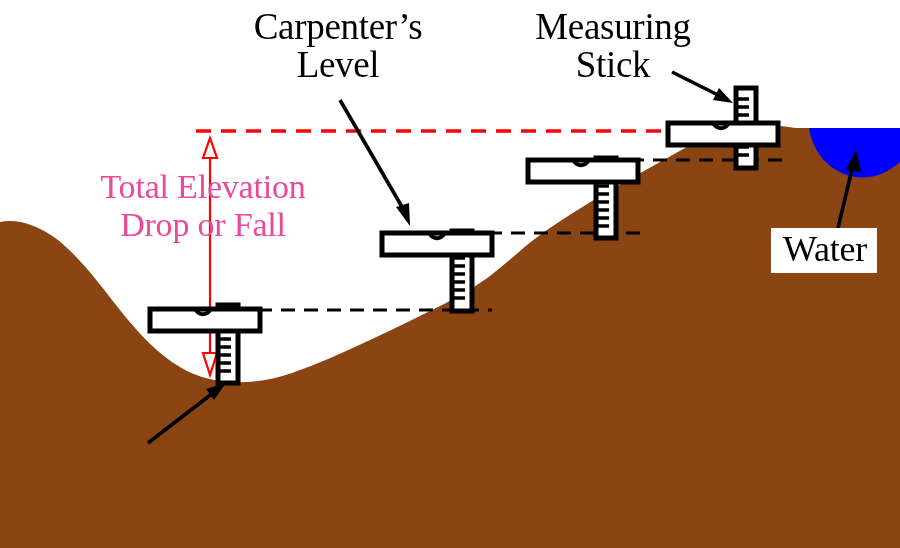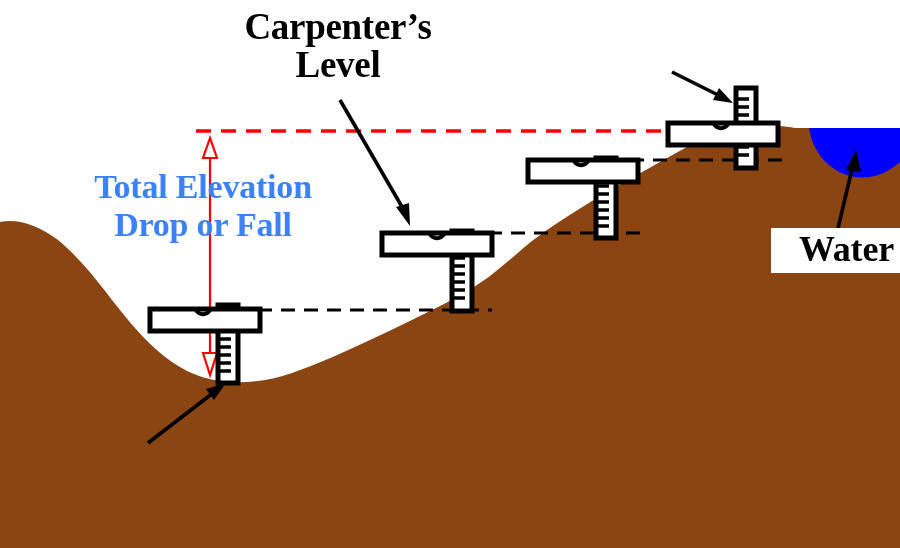--- a/index.html
+++ b/index.html
@@ -18,38 +18,38 @@
   #scene svg.layer {
     position: absolute;
     left: 0;
     top: 0;
     width: 900px;
     height: 548px;
   }
   .label {
     position: absolute;
     font-family: "Liberation Serif", "DejaVu Serif", serif;
-    font-weight: bold;
+    font-weight: normal;
     line-height: 1.02;
     white-space: pre;
     color: #000000;
   }
   .label.title {
     font-size: 37px;
     text-align: center;
     letter-spacing: -0.3px;
   }
   .label.boxed {
     background: #ffffff;
     font-size: 36px;
-    padding: 3px 10px 5px 28px;
+    padding: 3px 10px 5px 12px;
     letter-spacing: -0.2px;
   }
   .label.red {
-    color: #3b82f6;
+    color: #ec4899;
     font-size: 34px;
     text-align: center;
     letter-spacing: -0.2px;
     line-height: 1.12;
   }
   #lbl-carpenters { left: 228px; top: 8px; width: 220px; }
   #lbl-measuring  { left: 508px; top: 8px; width: 210px; }
   #lbl-total-drop { left: 58px;  top: 168px; width: 290px; }
   #lbl-water      { left: 771px; top: 228px; }
   #lbl-ram-pump   { left: 26px;  top: 442px; }
@@ -204,20 +204,22 @@
 
     <g>
       <line x1="148" y1="443" x2="213" y2="393" stroke="#000000" stroke-width="3.6"></line>
       <polygon points="226,383 206,389 214,400" fill="#000000"></polygon>
     </g>
   </svg>
 
   <div class="label title" id="lbl-carpenters">Carpenter’s
 Level</div>
 
+  <div class="label title" id="lbl-measuring">Measuring
+Stick</div>
 
   <div class="label red" id="lbl-total-drop">Total Elevation
 Drop or Fall</div>
 
   <div class="label boxed" id="lbl-water">Water</div>
 
 
 </div>
 
 </body></html>

